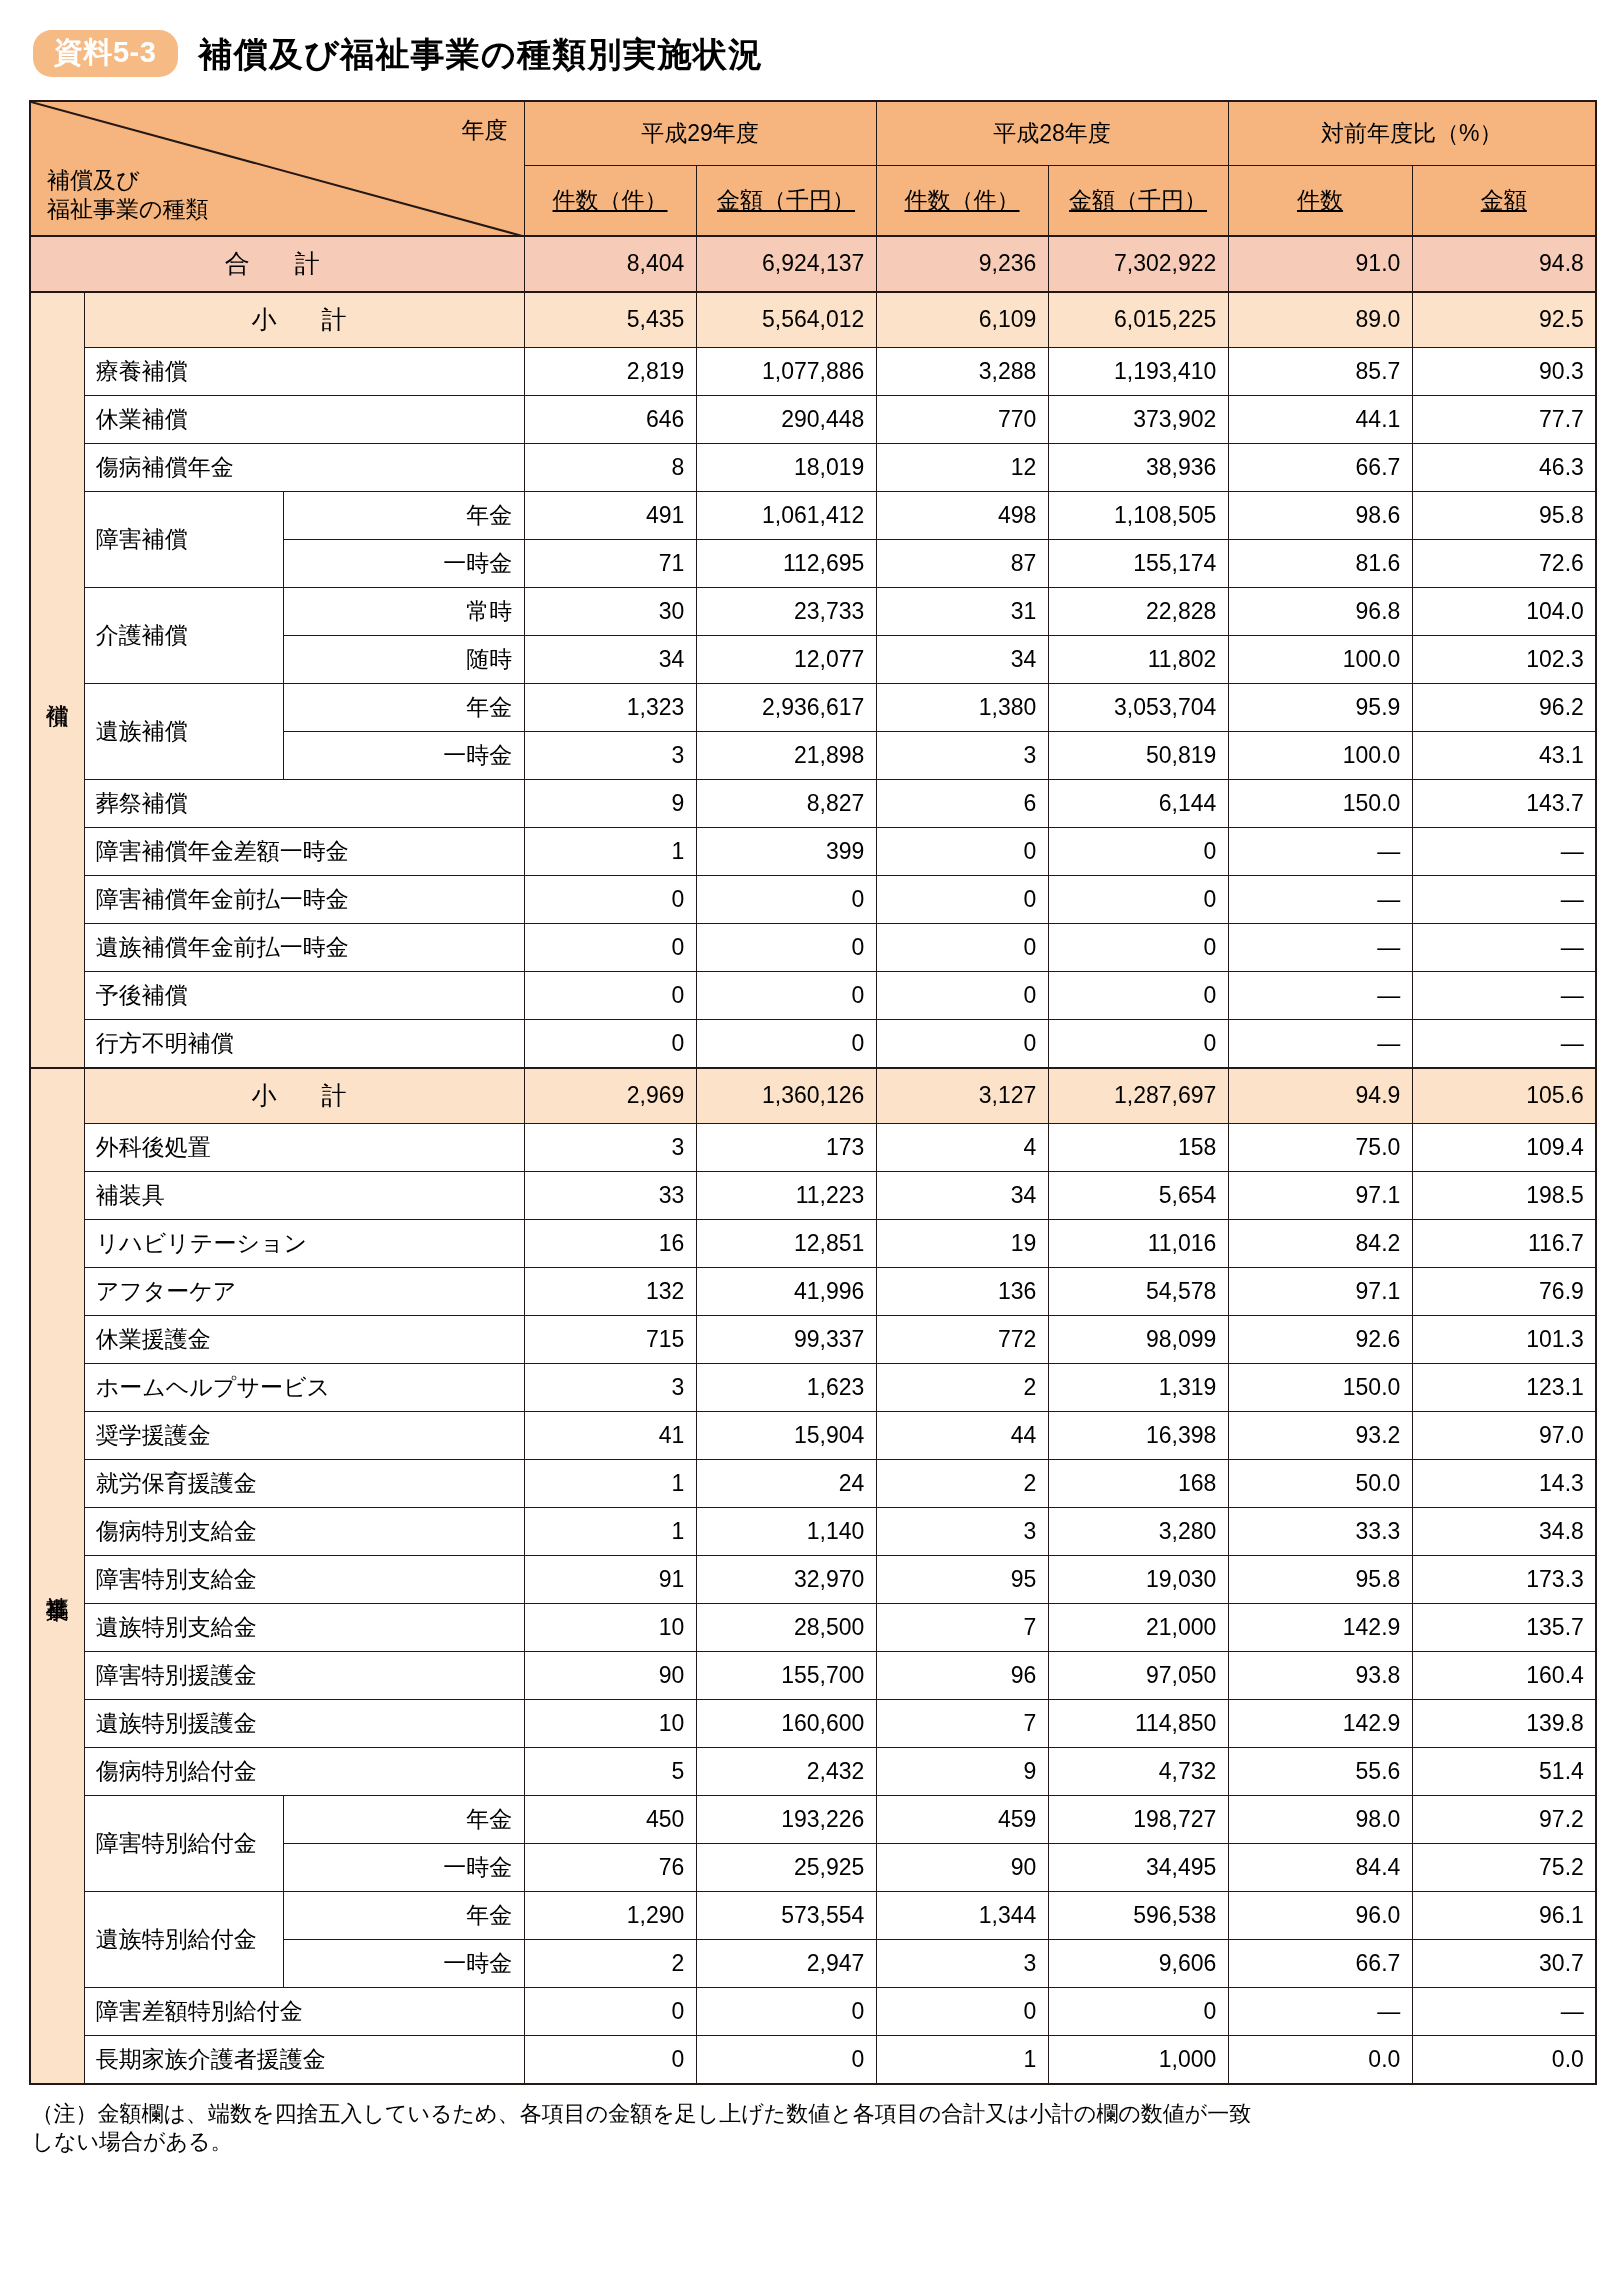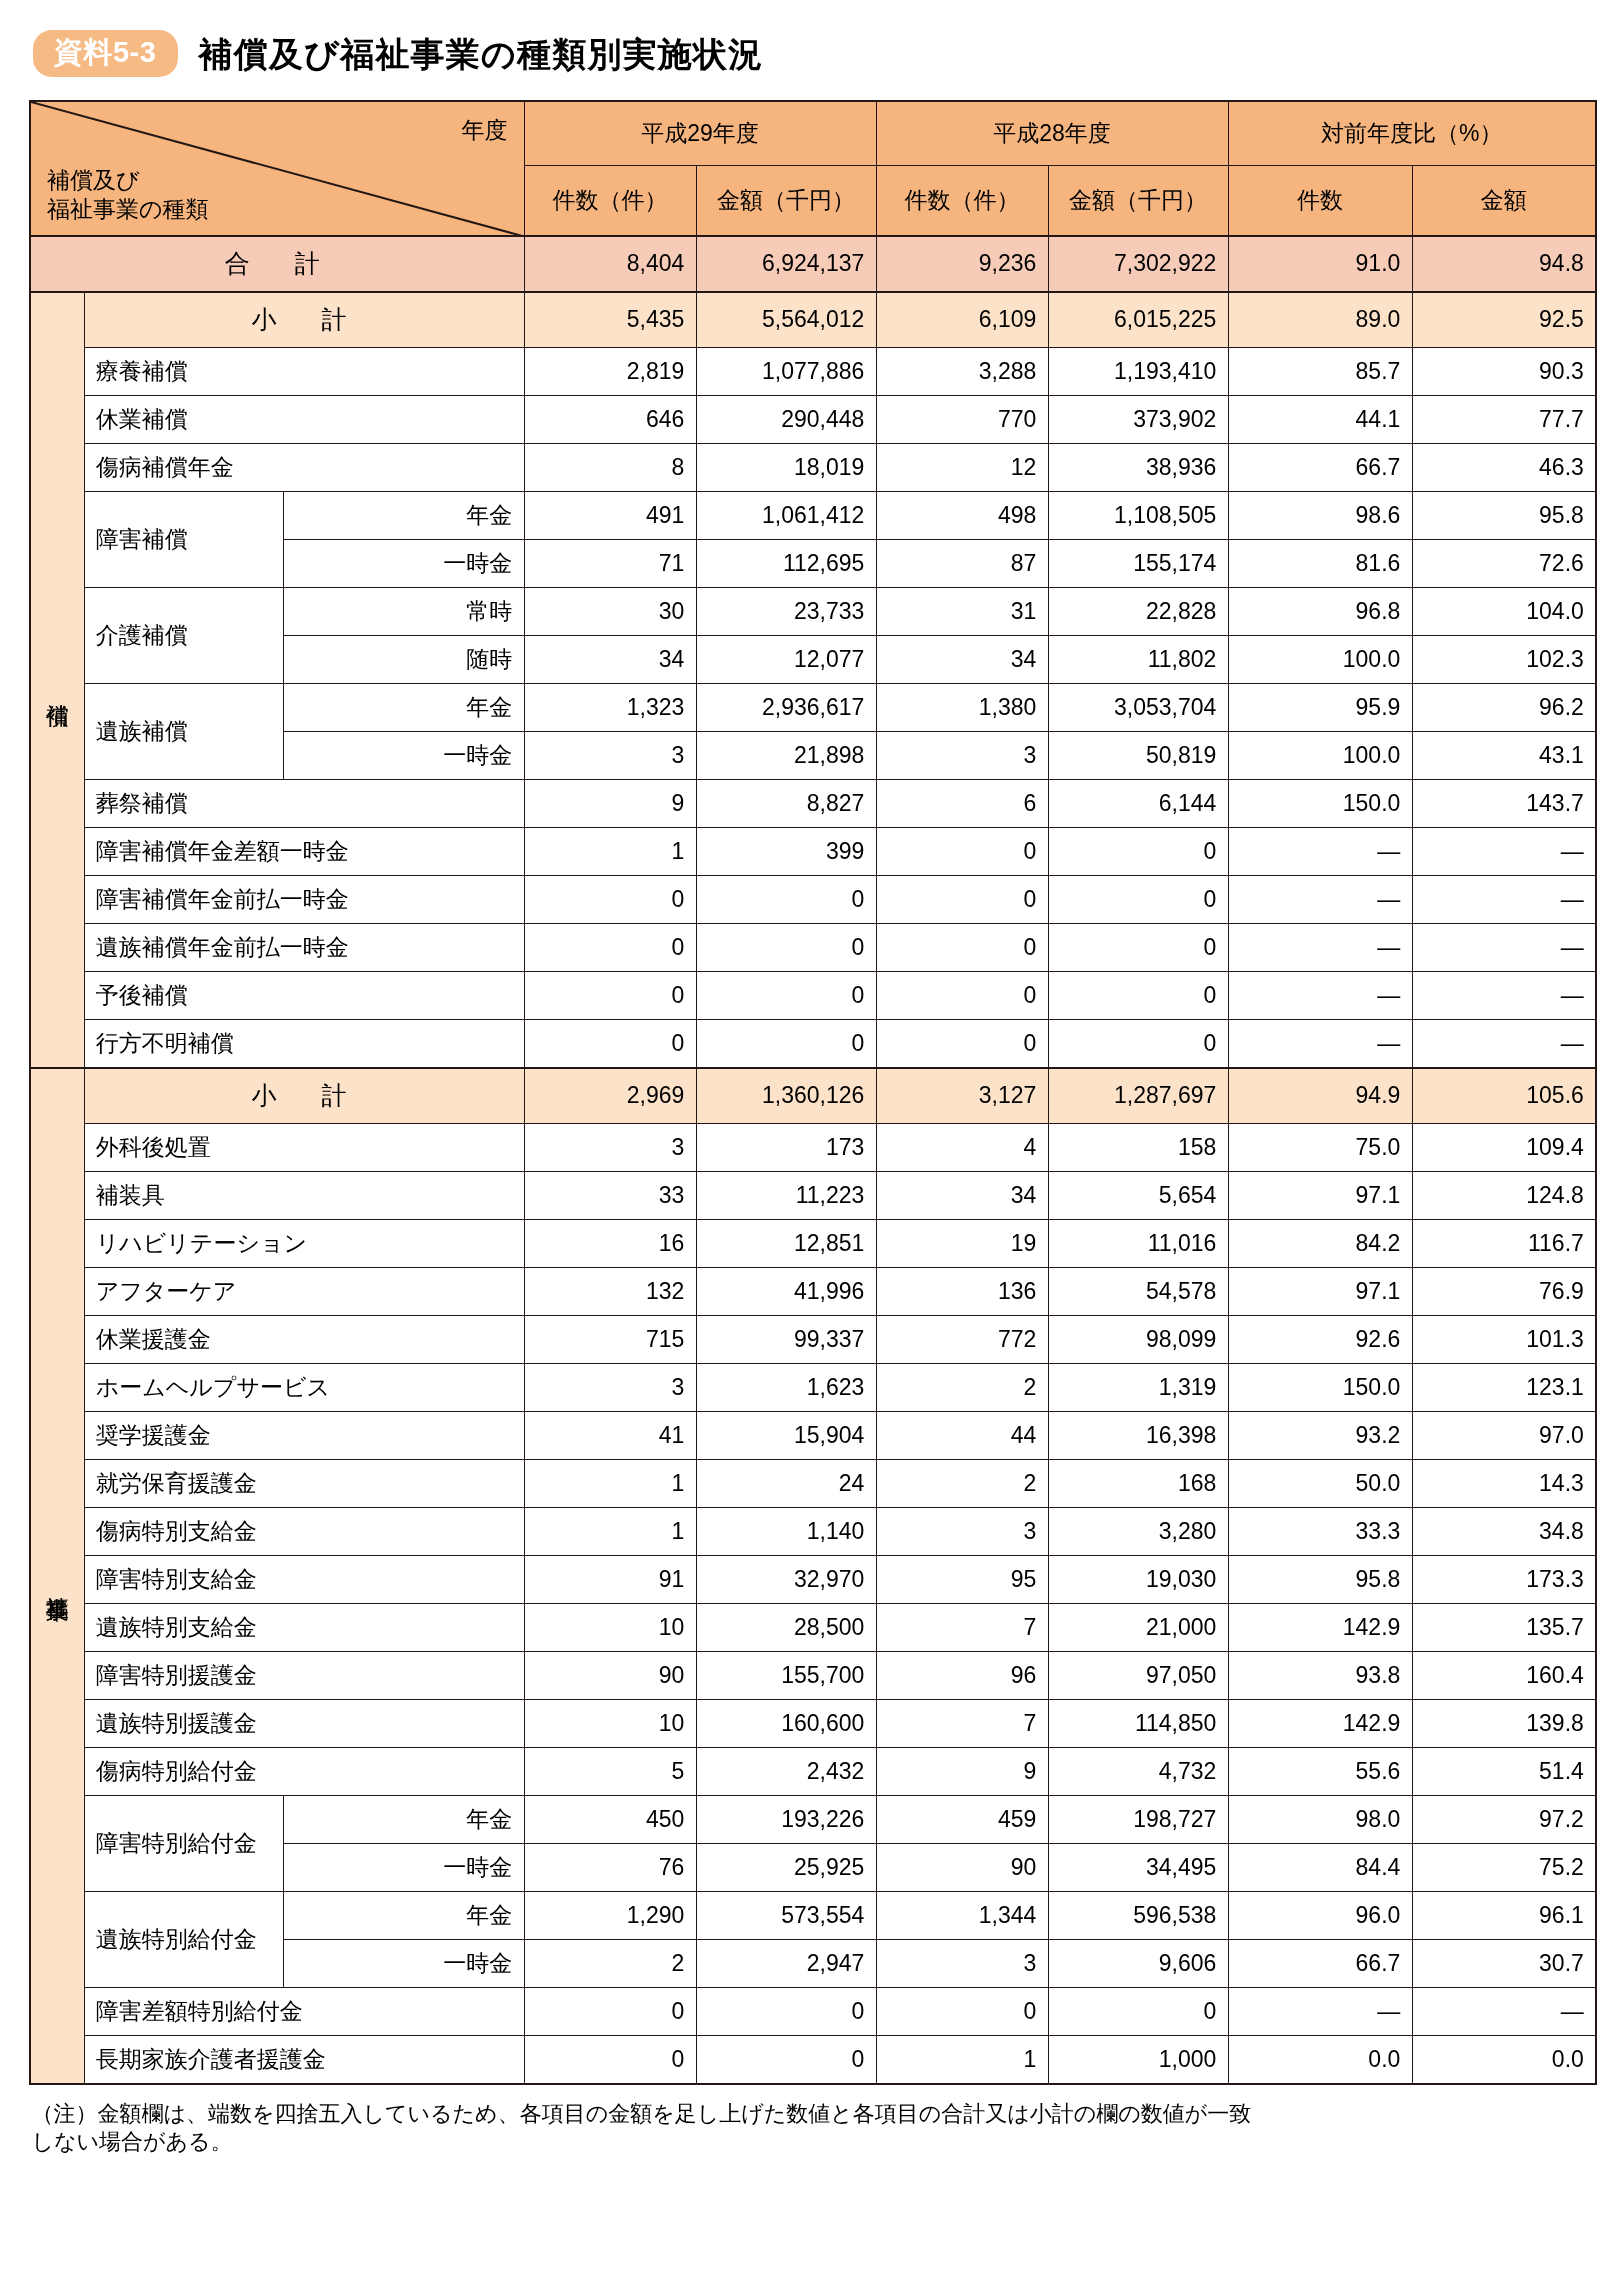--- a/index.html
+++ b/index.html
@@ -94,21 +94,21 @@
     font-size: 23px;
   }
   .hdr-corner .rowlab {
     position: absolute;
     left: 16px; top: 64px;
     font-size: 23px;
     line-height: 1.28;
     text-align: left;
   }
   .hdr-top { height: 65px !important; font-size: 25px; }
-  .hdr-bot { height: 70px !important; font-size: 23px; }
+  .hdr-bot { height: 70px !important; font-size: 23px; text-decoration: underline; }
 
   
   .row-total td { background: #f6ccb9 !important; height: 56px !important; }
   .row-total .lbl { text-align: center; font-size: 25px; letter-spacing: 10px; }
   
   .row-sub td { background: #fce2c8 !important; height: 56px !important; }
   .row-sub .lbl { text-align: center; font-size: 25px; letter-spacing: 10px; }
 
   .side-cell {
     background: #fbe5d0 !important;
@@ -368,21 +368,21 @@
           <td class="num">75.0</td>
           <td class="num">109.4</td>
          </tr>
         <tr class="">
            <td class="lbl-left" colspan="2">補装具</td>
            <td class="num">33</td>
           <td class="num">11,223</td>
           <td class="num">34</td>
           <td class="num">5,654</td>
           <td class="num">97.1</td>
-          <td class="num">124.8</td>
+          <td class="num">198.5</td>
          </tr>
         <tr class="">
            <td class="lbl-left" colspan="2">リハビリテーション</td>
            <td class="num">16</td>
           <td class="num">12,851</td>
           <td class="num">19</td>
           <td class="num">11,016</td>
           <td class="num">84.2</td>
           <td class="num">116.7</td>
          </tr>

